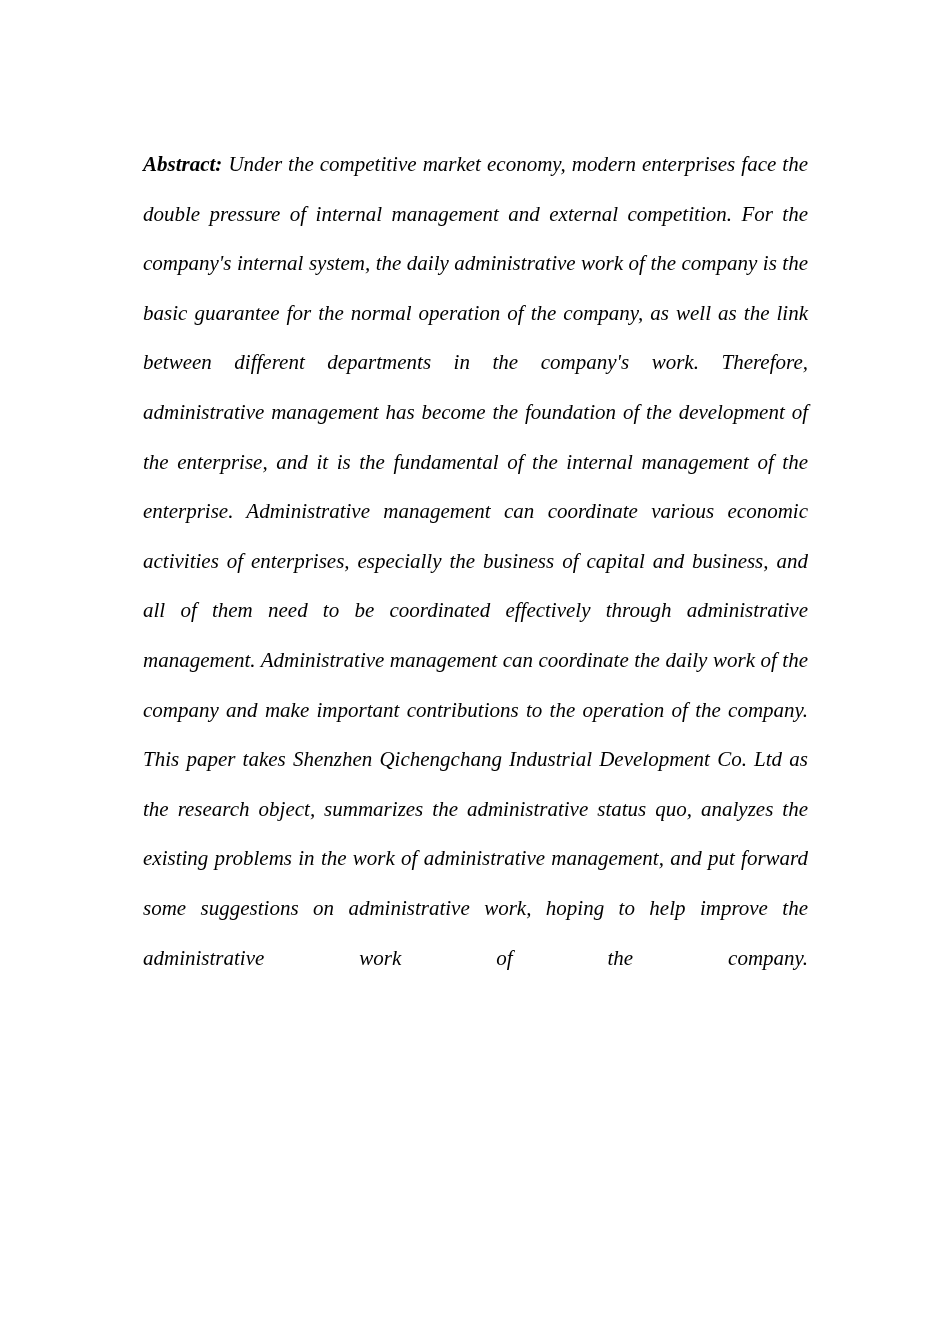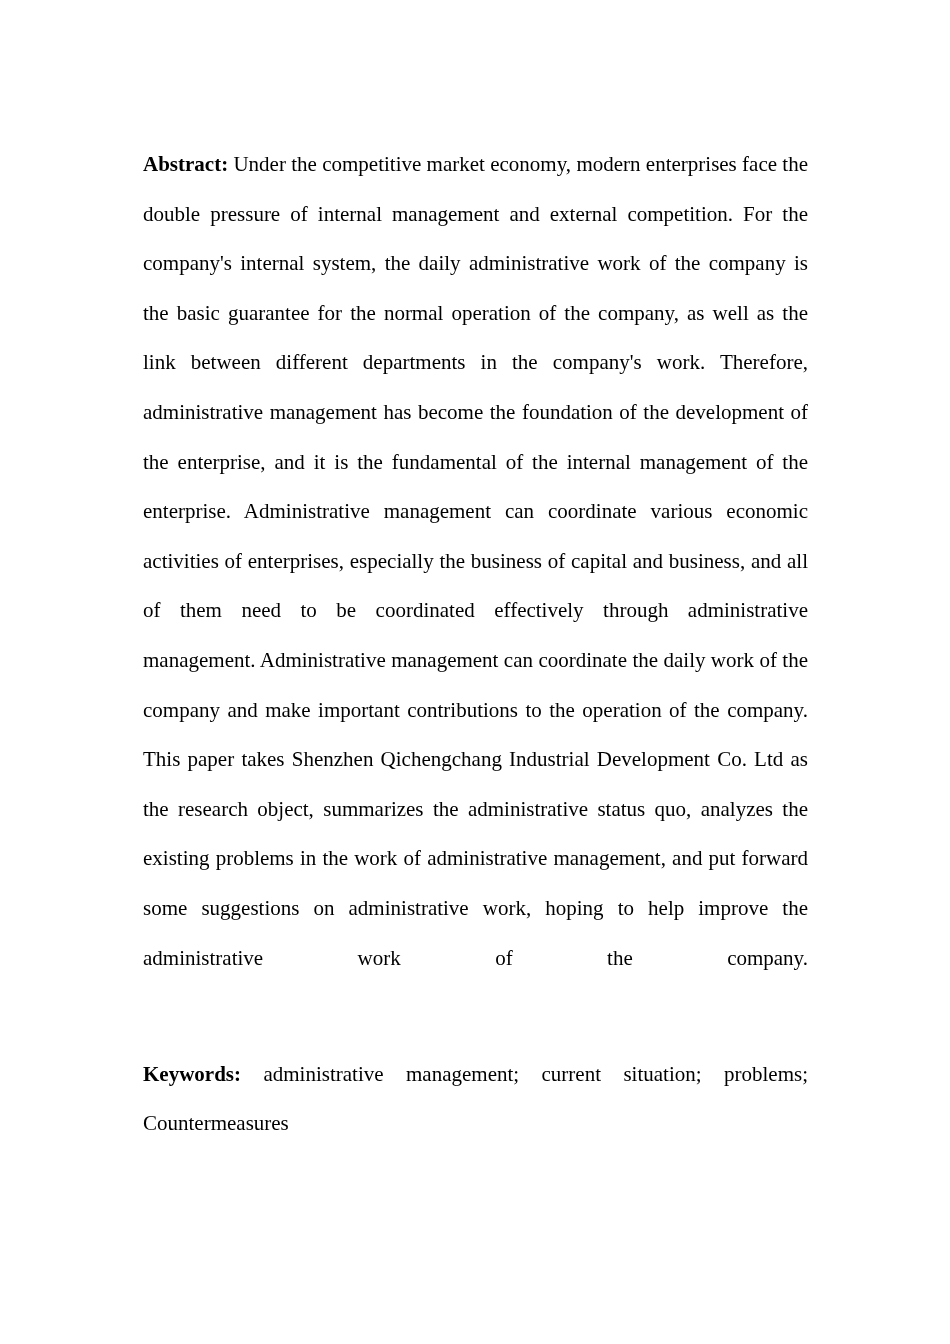--- a/index.html
+++ b/index.html
@@ -29,20 +29,21 @@
     font-family: "Liberation Serif", "DejaVu Serif", serif;
     font-size: 21px;
     line-height: 49.6px;
     color: #000000;
     text-align: justify;
     text-justify: inter-word;
     margin: 0;
     -webkit-hyphens: none;
     hyphens: none;
     word-spacing: 0px;
+    font-style: italic;
   }
 
   
   .para::after {
     content: "";
     display: inline-block;
     width: 100%;
   }
 
   .label {
@@ -54,16 +55,15 @@
   }
 </style>
 </head>
 <body>
 
 <div class="page">
   <div class="content">
 
     <p class="para"><span class="label">Abstract:</span> <span>Under the competitive market economy, modern enterprises face the double pressure of internal management and external competition. For the company's internal system, the daily administrative work of the company is the basic guarantee for the normal operation of the company, as well as the link between different departments in the company's work. Therefore, administrative management has become the foundation of the development of the enterprise, and it is the fundamental of the internal management of the enterprise. Administrative management can coordinate various economic activities of enterprises, especially the business of capital and business, and all of them need to be coordinated effectively through administrative management. Administrative management can coordinate the daily work of the company and make important contributions to the operation of the company. This paper takes Shenzhen Qichengchang Industrial Development Co. Ltd as the research object, summarizes the administrative status quo, analyzes the existing problems in the work of administrative management, and put forward some suggestions on administrative work, hoping to help improve the administrative work of the company.</span></p>
 
-    <p class="para gap-keywords"><span class="label">Keywords:</span> <span>administrative management; current situation; problems; Countermeasures</span></p>
 
   </div>
 </div>
 
 </body></html>

